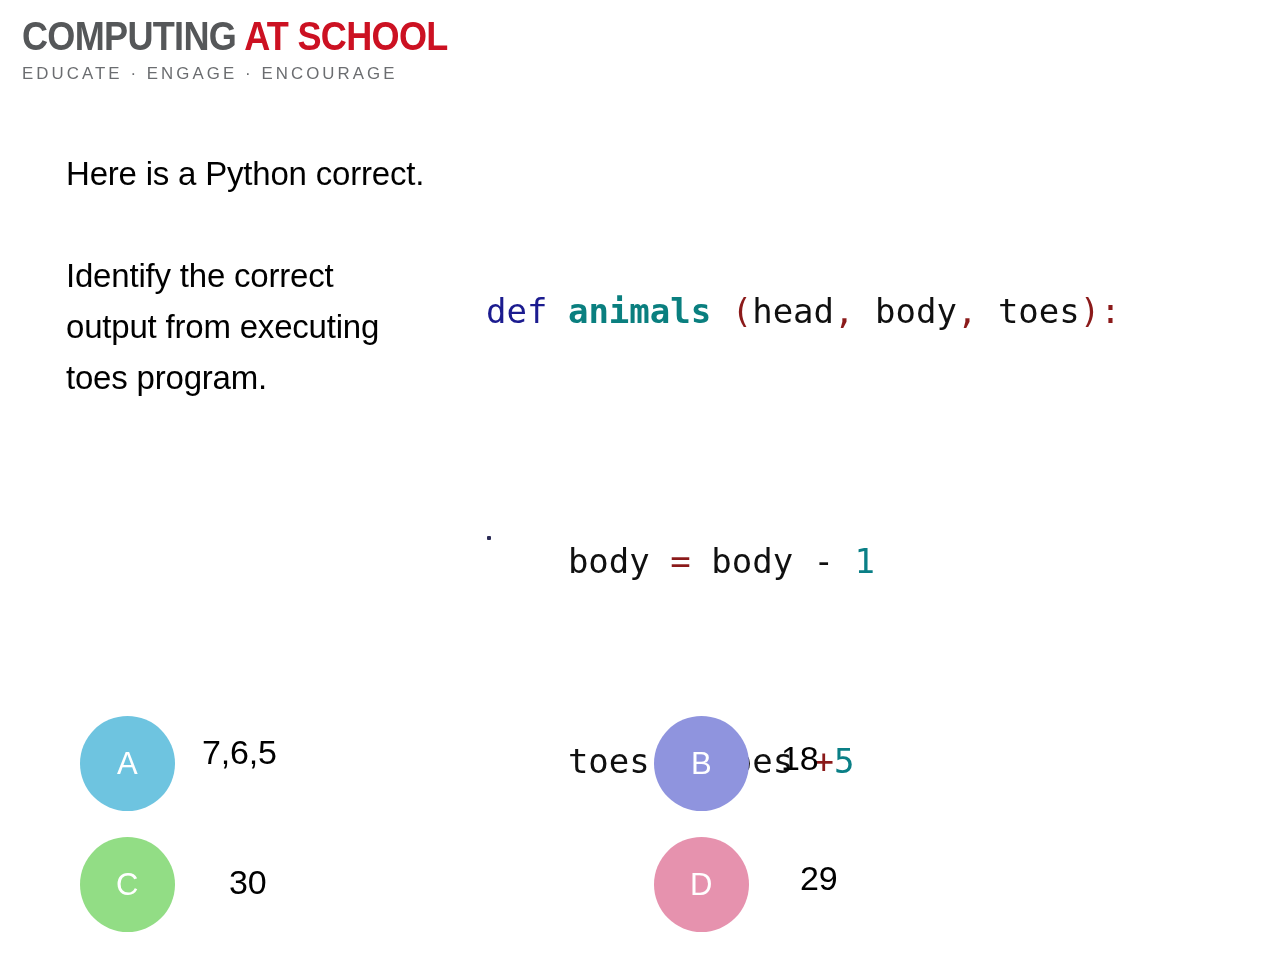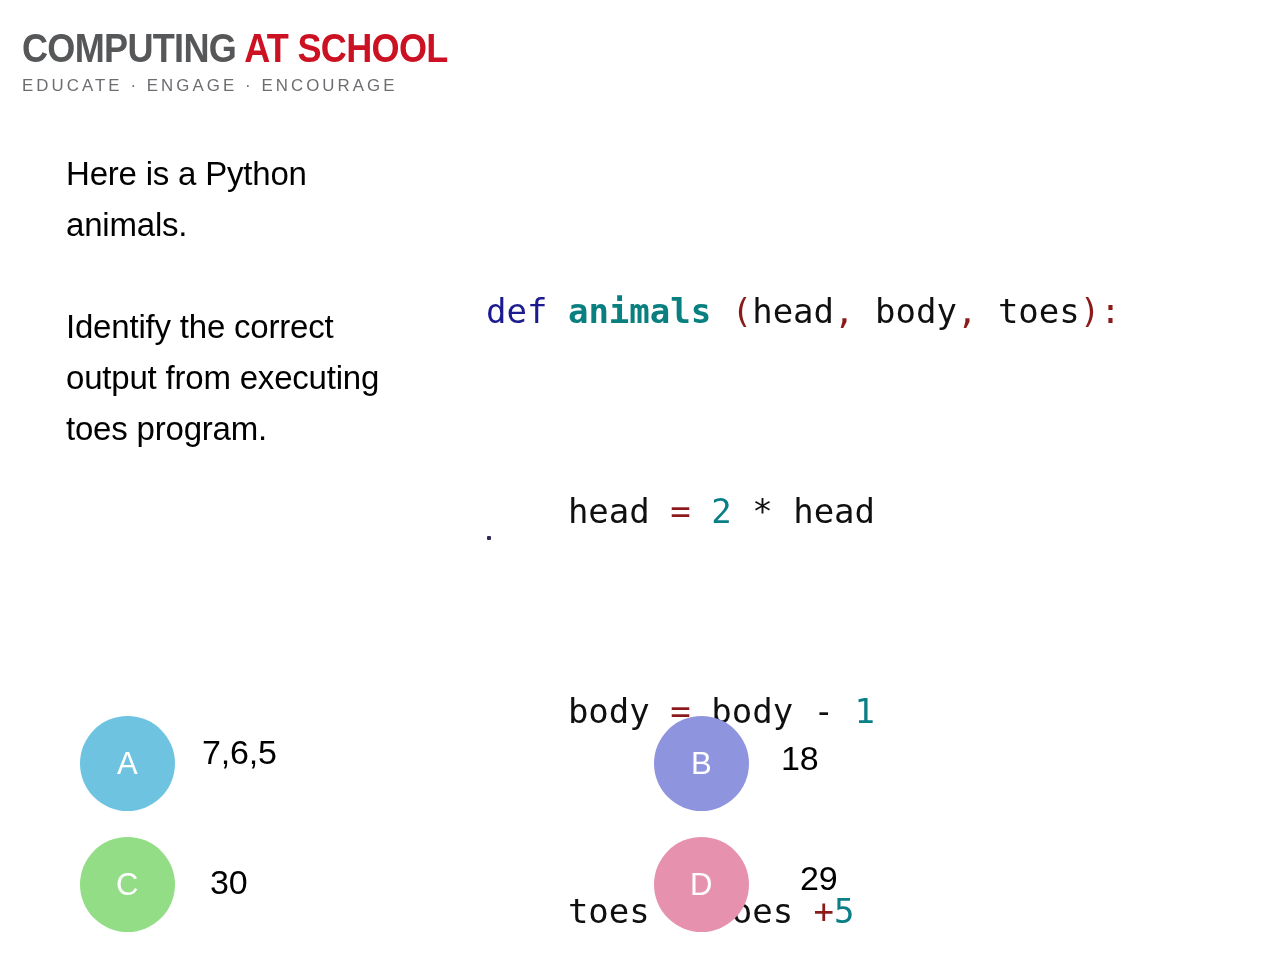--- a/index.html
+++ b/index.html
@@ -14,21 +14,21 @@
     position: relative;
     overflow: hidden;
     font-family: "Liberation Sans", sans-serif;
     -webkit-font-smoothing: antialiased;
   }
 
   
   .logo {
     position: absolute;
     left: 22px;
-    top: 26px;
+    top: 14px;
     width: 430px;
   }
   .logo-wordmark {
     font-family: "Liberation Sans", sans-serif;
     font-weight: bold;
     font-size: 41px;
     line-height: 44px;
     letter-spacing: -0.8px;
     white-space: nowrap;
     transform: scaleX(0.88);
@@ -122,40 +122,39 @@
     text-align: right;
   }
 
   #option-a { left: 80px;  top: 716px; }
   #option-b { left: 654px; top: 716px; }
   #option-c { left: 80px;  top: 837px; }
   #option-d { left: 654px; top: 837px; }
 
   #option-a .answer { margin-left: 27px; margin-bottom: 22px; }
   #option-b .answer { margin-left: 32px; margin-bottom: 10px; }
-  #option-c .answer { margin-left: 35px; margin-bottom: 4px; }
+  #option-c .answer { margin-left: 54px; margin-bottom: 4px; }
   #option-d .answer { margin-left: 51px; margin-bottom: 12px; }
 </style>
 </head>
 <body>
 
 <div class="logo">
   <div class="logo-wordmark"><span class="logo-word-grey" style="color: rgb(85, 87, 89);">COMPUTING </span><span class="logo-word-red" style="color: rgb(204, 17, 34);">AT SCHOOL</span></div>
   <div class="logo-tagline">EDUCATE · ENGAGE · ENCOURAGE</div>
 </div>
 
 <div class="prose">
-  <p>Here is a Python animals.</p>
+  <p>Here is a Python correct.</p>
   <p class="gap">Identify the correct output from executing toes program.</p>
 </div>
 
 <div class="code">
   <span class="ln"><span class="kw" style="color: rgb(27, 27, 143);">def</span><span> </span><span class="fn" style="color: rgb(10, 127, 127);">animals</span><span> </span><span class="punct" style="color: rgb(139, 26, 26);">(</span><span class="id" style="color: rgb(16, 16, 16);">head</span><span class="punct" style="color: rgb(139, 26, 26);">,</span><span> </span><span class="id" style="color: rgb(16, 16, 16);">body</span><span class="punct" style="color: rgb(139, 26, 26);">,</span><span> </span><span class="id" style="color: rgb(16, 16, 16);">toes</span><span class="punct" style="color: rgb(139, 26, 26);">)</span><span class="punct" style="color: rgb(139, 26, 26);">:</span></span>
 
-  <span class="ln"><span>    </span><span class="id" style="color: rgb(16, 16, 16);">head</span><span> </span><span class="op" style="color: rgb(139, 26, 26);">=</span><span> </span><span class="num" style="color: rgb(10, 127, 134);">2</span><span> </span><span class="id" style="color: rgb(16, 16, 16);">*</span><span> </span><span class="id" style="color: rgb(16, 16, 16);">head</span></span>
 
   <span class="ln"><span>    </span><span class="id" style="color: rgb(16, 16, 16);">body</span><span> </span><span class="op" style="color: rgb(139, 26, 26);">=</span><span> </span><span class="id" style="color: rgb(16, 16, 16);">body</span><span> </span><span class="id" style="color: rgb(16, 16, 16);">-</span><span> </span><span class="num" style="color: rgb(10, 127, 134);">1</span></span>
 
   <span class="ln"><span>    </span><span class="id" style="color: rgb(16, 16, 16);">toes</span><span> </span><span class="op" style="color: rgb(139, 26, 26);">=</span><span> </span><span class="id" style="color: rgb(16, 16, 16);">toes</span><span> </span><span class="op" style="color: rgb(139, 26, 26);">+</span><span class="num" style="color: rgb(10, 127, 134);">5</span></span>
 
   
 
   
 
   

